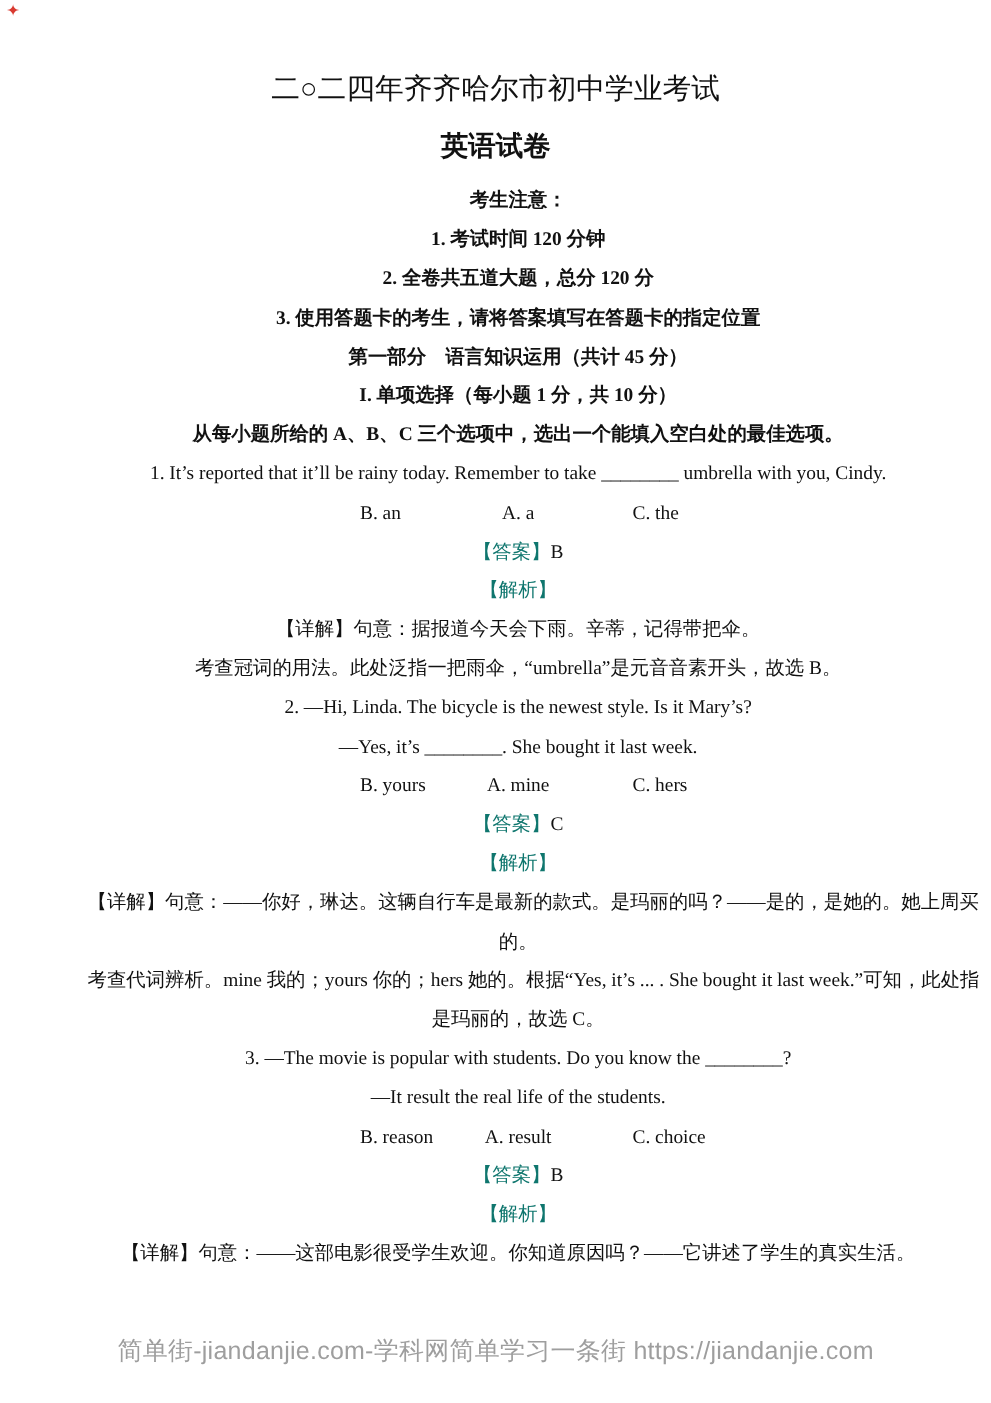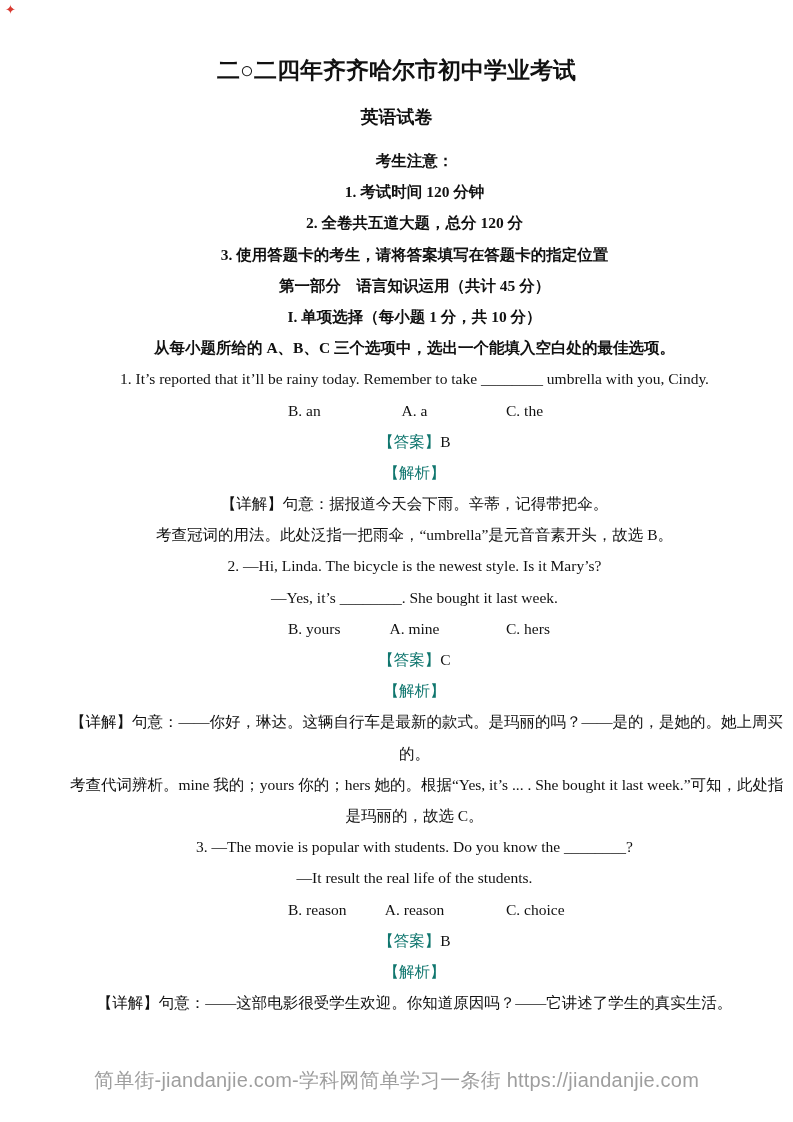--- a/index.html
+++ b/index.html
@@ -18,27 +18,27 @@
     left: 5px;
     font-size: 13px;
     line-height: 13px;
     color: #d93a31;
     font-family: "DejaVu Sans", sans-serif;
   }
   .title {
     margin: 56px 0 0 0;
     text-align: center;
     font-size: 23px;
-    font-weight: bold;
+    font-weight: normal;
     line-height: 30px;
   }
   .subtitle {
     margin: 16px 0 0 0;
     text-align: center;
-    font-size: 18px;
+    font-size: 22px;
     font-weight: bold;
     line-height: 30px;
   }
   .content {
     margin: 13px 34px 0 70px;
     font-size: 15.5px;
     text-align: center;
   }
   .line {
     height: 31.2px;
@@ -112,21 +112,21 @@
       <span class="marker">【解析】</span>
     </div>
     <div class="line">【详解】句意：——你好，琳达。这辆自行车是最新的款式。是玛丽的吗？——是的，是她的。她上周买</div>
     <div class="line">的。</div>
     <div class="line">考查代词辨析。mine 我的；yours 你的；hers 她的。根据“Yes, it’s ... . She bought it last week.”可知，此处指</div>
     <div class="line">是玛丽的，故选 C。</div>
 
     <div class="line">3. —The movie is popular with students. Do you know the ________?</div>
     <div class="line">—It result the real life of the students.</div>
     <div class="line opts">
-      <span>A. reason</span>
+      <span>A. result</span>
       <span class="opt-b">B. reason</span>
       <span class="opt-c">C. choice</span>
     </div>
     <div class="line">
       <span class="marker">【答案】</span><span>B</span>
     </div>
     <div class="line">
       <span class="marker">【解析】</span>
     </div>
     <div class="line">【详解】句意：——这部电影很受学生欢迎。你知道原因吗？——它讲述了学生的真实生活。</div>

